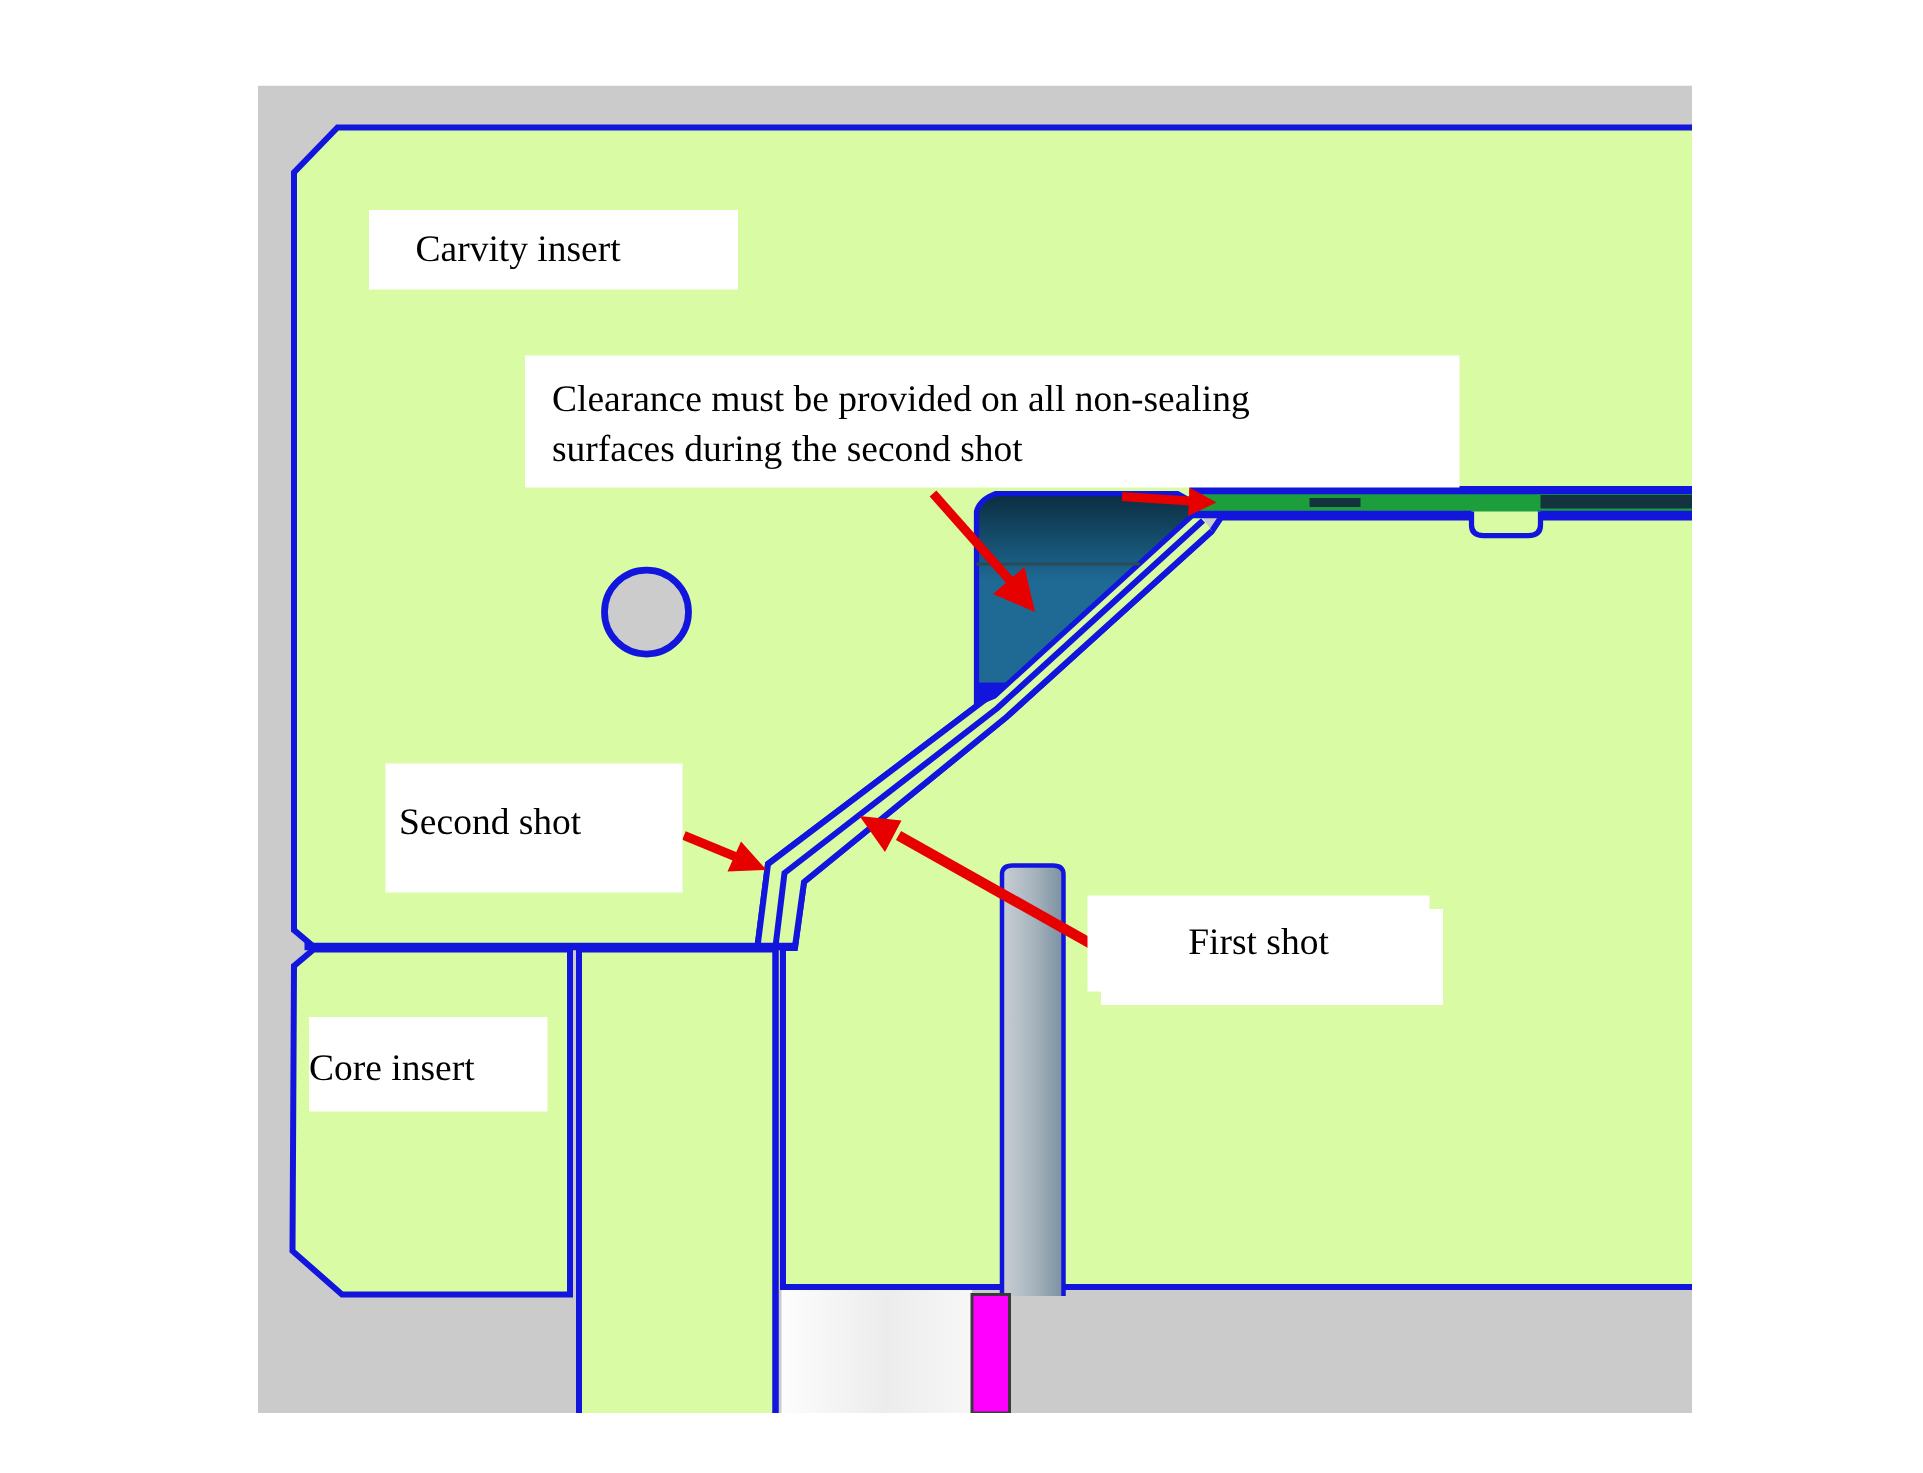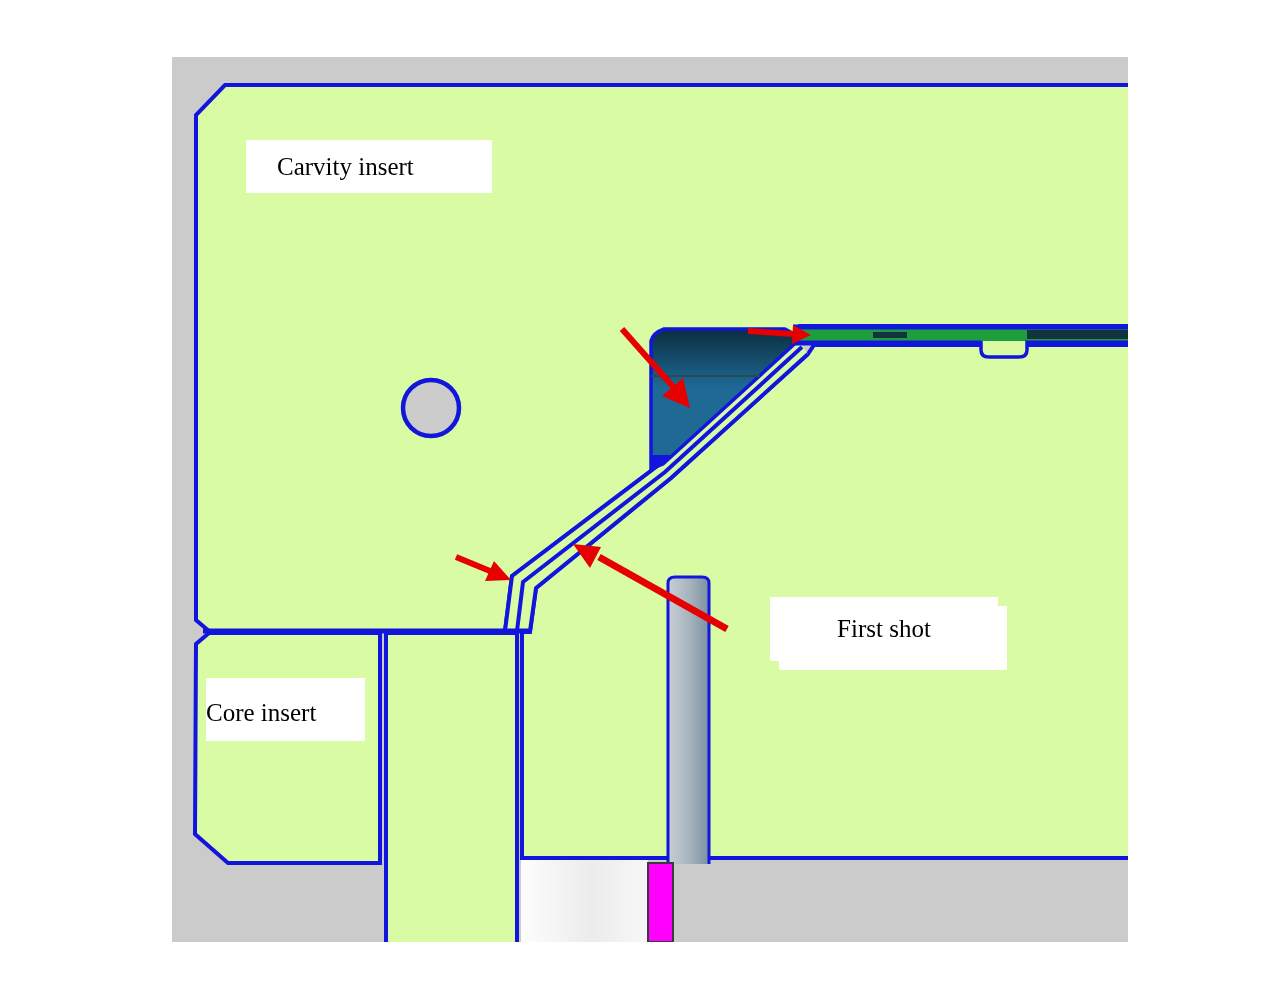--- a/index.html
+++ b/index.html
@@ -22,21 +22,21 @@
   .white-gap{fill:url(#gapGrad);}
   .bore{fill:var(--bore_gray,#cccccc);stroke:var(--outline_blue,#1216dd);stroke-width:4.5;}
   .arrow-shaft{stroke:var(--arrow_red,#e60000);fill:none;stroke-linecap:butt;}
   .arrow-head{fill:var(--arrow_red,#e60000);stroke:none;}
 
   .label{position:absolute;background:var(--label_bg,#ffffff);color:var(--label_text,#000000);
          font-size:25px;line-height:1;white-space:nowrap;z-index:5;}
   .lbl-cavity{left:246px;top:140px;width:246px;height:53px;line-height:53px;padding-left:31px;box-sizing:border-box;}
   .lbl-clearance{left:350px;top:237px;width:623px;height:88px;box-sizing:border-box;padding:13px 0 0 18px;line-height:33px;white-space:normal;}
   .lbl-second{left:257px;top:509px;width:198px;height:86px;line-height:80px;padding-left:9px;box-sizing:border-box;}
-  .lbl-first{left:770px;top:597px;width:228px;height:64px;line-height:64px;text-align:center;box-sizing:border-box;box-shadow:9px 9px 0 0 var(--label_bg,#ffffff);}
+  .lbl-first{left:725px;top:597px;width:228px;height:64px;line-height:64px;text-align:center;box-sizing:border-box;box-shadow:9px 9px 0 0 var(--label_bg,#ffffff);}
   .lbl-core{left:206px;top:678px;width:159px;height:63px;line-height:69px;box-sizing:border-box;}
 </style>
 </head>
 <body>
 
 <div id="stage">
 
   <svg width="1282" height="982" viewBox="0 0 1282 982">
     <defs>
       <clipPath id="vpClip">
@@ -113,18 +113,23 @@
       </g>
       <g>
         <path class="arrow-shaft" style="stroke-width:7" d="M 727,629 L 599,557"></path>
         <polygon class="arrow-head" points="573,544 601,547 590,568"></polygon>
       </g>
     </g>
   </svg>
 
   <div class="label lbl-cavity">Carvity insert</div>
 
+  <div class="label lbl-clearance">
+    <span>Clearance must be provided on all non-sealing</span><br>
+    <span>surfaces during the second shot</span>
+  </div>
 
+  <div class="label lbl-second">Second shot</div>
 
   <div class="label lbl-first">First shot</div>
 
   <div class="label lbl-core">Core insert</div>
 </div>
 
 </body></html>

